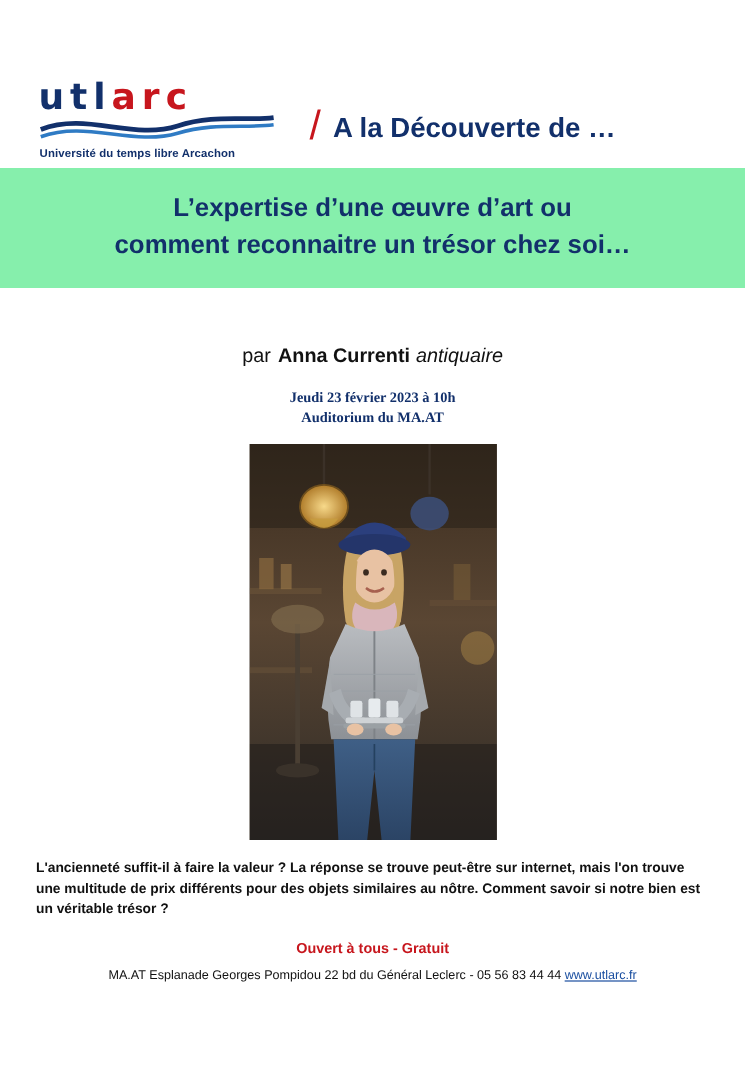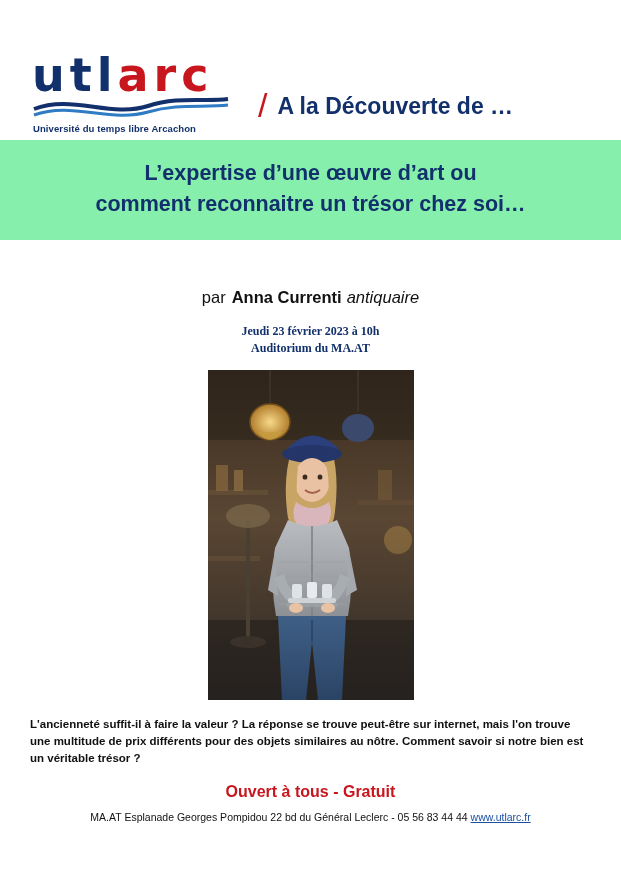--- a/index.html
+++ b/index.html
@@ -30,21 +30,21 @@
     height: 140px;
   }
   .logo-block {
     width: 218px;
     flex: 0 0 auto;
     position: relative;
   }
   .logo-word {
     font-family: "DejaVu Sans", sans-serif;
     font-weight: bold;
-    font-size: 46px;
+    font-size: 30px;
     letter-spacing: 5px;
     line-height: 1;
     color: #12306b;
     margin: 0 0 2px 2px;
   }
   .logo-word .red {
     color: #c7161d;
   }
   .logo-swoosh {
     width: 198px;
@@ -145,21 +145,21 @@
     line-height: 1.5;
     color: #111111;
     text-align: left;
   }
 
   
   .free-line {
     text-align: center;
     color: #c7161d;
     font-weight: bold;
-    font-size: 16px;
+    font-size: 12px;
     margin-top: 16px;
   }
   .footer {
     text-align: center;
     margin-top: 8px;
     font-size: 10.5px;
     color: #111111;
     line-height: 1.55;
   }
   .footer .l1 {

